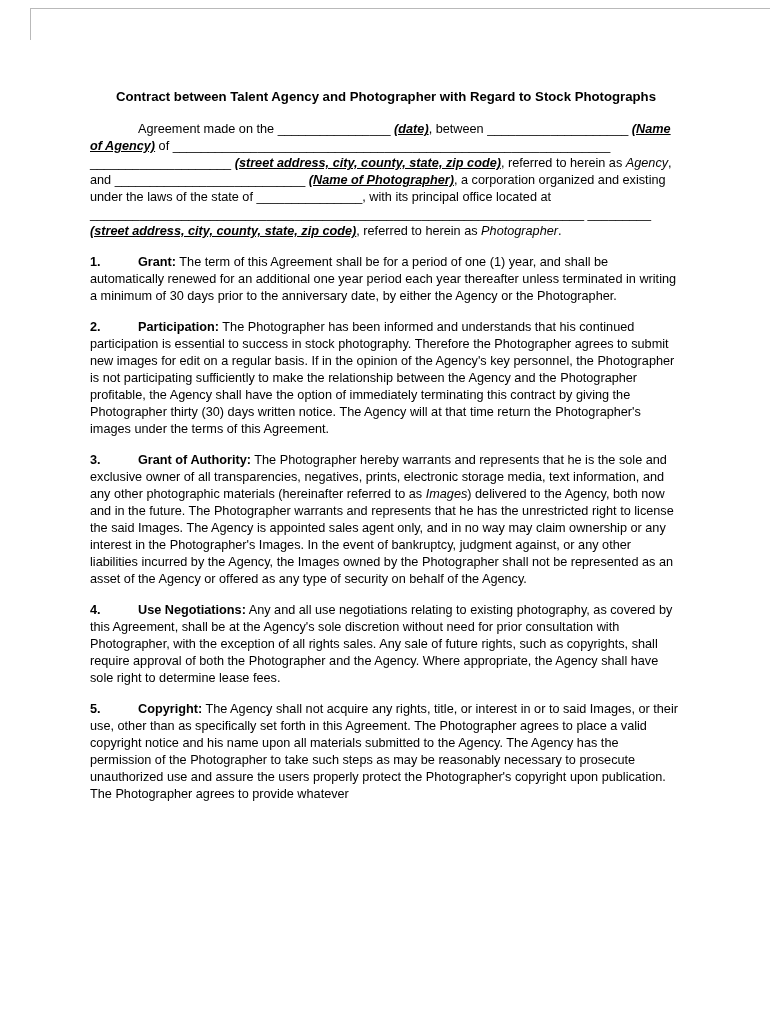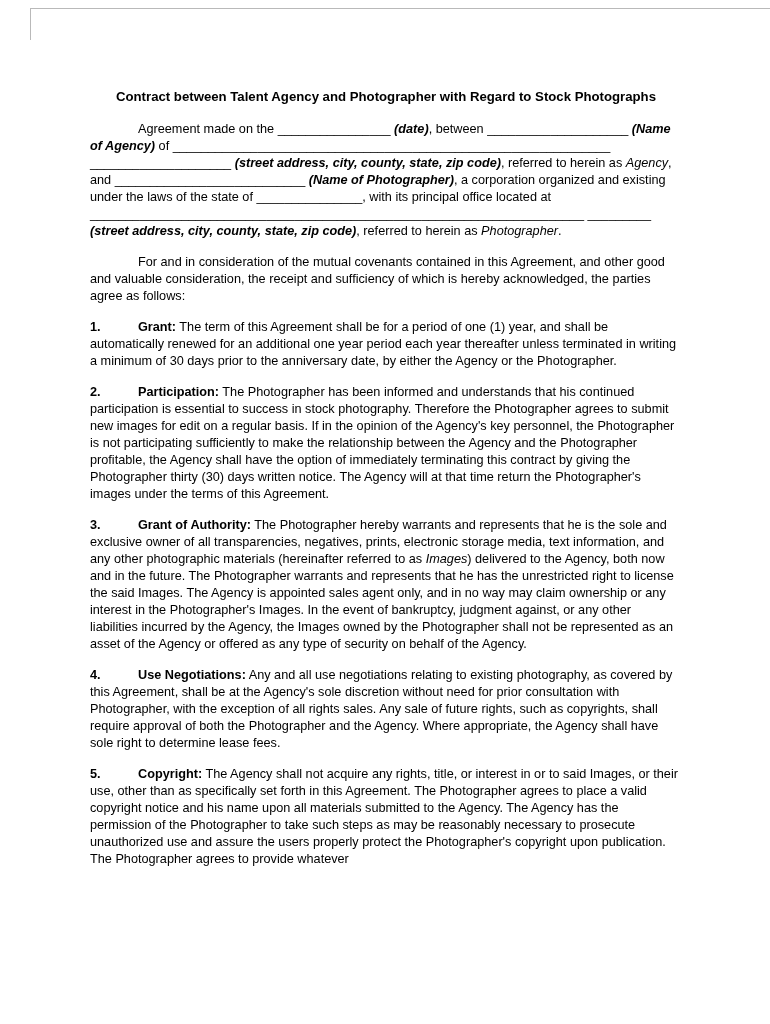--- a/index.html
+++ b/index.html
@@ -51,35 +51,34 @@
     text-indent: 48px;
   }
   .num {
     display: inline-block;
     width: 48px;
     font-weight: bold;
   }
   .head {
     font-weight: bold;
   }
-  .b { font-weight: bold; }
+  .b { font-weight: bold; text-decoration: underline; }
   .i { font-style: italic; }
 </style>
 </head>
 <body>
 
 <div class="page">
   <div class="scan-top"></div>
   <div class="scan-left"></div>
 
   <h1 class="title">Contract between Talent Agency and Photographer with Regard to Stock Photographs</h1>
 
   <p class="para indent"><span>Agreement made on the ________________ </span><span class="b i">(date)</span><span>, between ____________________ </span><span class="b i">(Name of Agency)</span><span> of ______________________________________________________________ ____________________ </span><span class="b i">(street address, city, county, state, zip code)</span><span>, referred to herein as </span><span class="i">Agency</span><span>, and ___________________________ </span><span class="b i">(Name of Photographer)</span><span>, a corporation organized and existing under the laws of the state of _______________, with its principal office located at ______________________________________________________________________ _________ </span><span class="b i">(street address, city, county, state, zip code)</span><span>, referred to herein as </span><span class="i">Photographer</span><span>.</span></p>
 
-  <p class="para indent"><span>For and in consideration of the mutual covenants contained in this Agreement, and other good and valuable consideration, the receipt and sufficiency of which is hereby acknowledged, the parties agree as follows:</span></p>
 
   <p class="para"><span class="num">1.</span><span class="head">Grant:</span><span><span> The term of this Agreement shall be for a period of one (1) year, and shall be automatically renewed for an additional one year period each year thereafter unless terminated in writing a minimum of 30 days prior to the anniversary date, by either the Agency or the Photographer.</span></span></p>
 
   <p class="para"><span class="num">2.</span><span class="head">Participation:</span><span><span> The Photographer has been informed and understands that his continued participation is essential to success in stock photography.  Therefore the Photographer agrees to submit new images for edit on a regular basis.  If in the opinion of the Agency's key personnel, the Photographer is not participating sufficiently to make the relationship between the Agency and the Photographer profitable, the Agency shall have the option of immediately terminating this contract by giving the Photographer thirty (30) days written notice.  The Agency will at that time return the Photographer's images under the terms of this Agreement.</span></span></p>
 
   <p class="para"><span class="num">3.</span><span class="head">Grant of Authority:</span><span><span> The Photographer hereby warrants and represents that he is the sole and exclusive owner of all transparencies, negatives, prints, electronic storage media, text information, and any other photographic materials (hereinafter referred to as </span><span class="i">Images</span><span>) delivered to the Agency, both now and in the future.  The Photographer warrants and represents that he has the unrestricted right to license the said Images.  The Agency is appointed sales agent only, and in no way may claim ownership or any interest in the Photographer's Images. In the event of bankruptcy, judgment against, or any other liabilities incurred by the Agency, the Images owned by the Photographer shall not be represented as an asset of the Agency or offered as any type of security on behalf of the Agency.</span></span></p>
 
   <p class="para"><span class="num">4.</span><span class="head">Use Negotiations:</span><span><span> Any and all use negotiations relating to existing photography, as covered by this Agreement, shall be at the Agency's sole discretion without need for prior consultation with Photographer, with the exception of all rights sales.  Any sale of future rights, such as copyrights, shall require approval of both the Photographer and the Agency. Where appropriate, the Agency shall have sole right to determine lease fees.</span></span></p>
 
   <p class="para"><span class="num">5.</span><span class="head">Copyright:</span><span><span> The Agency shall not acquire any rights, title, or interest in or to said Images, or their use, other than as specifically set forth in this Agreement. The Photographer agrees to place a valid copyright notice and his name upon all materials submitted to the Agency.  The Agency has the permission of the Photographer to take such steps as may be reasonably necessary to prosecute unauthorized use and assure the users properly protect the Photographer's copyright upon publication.  The Photographer agrees to provide whatever</span></span></p>

